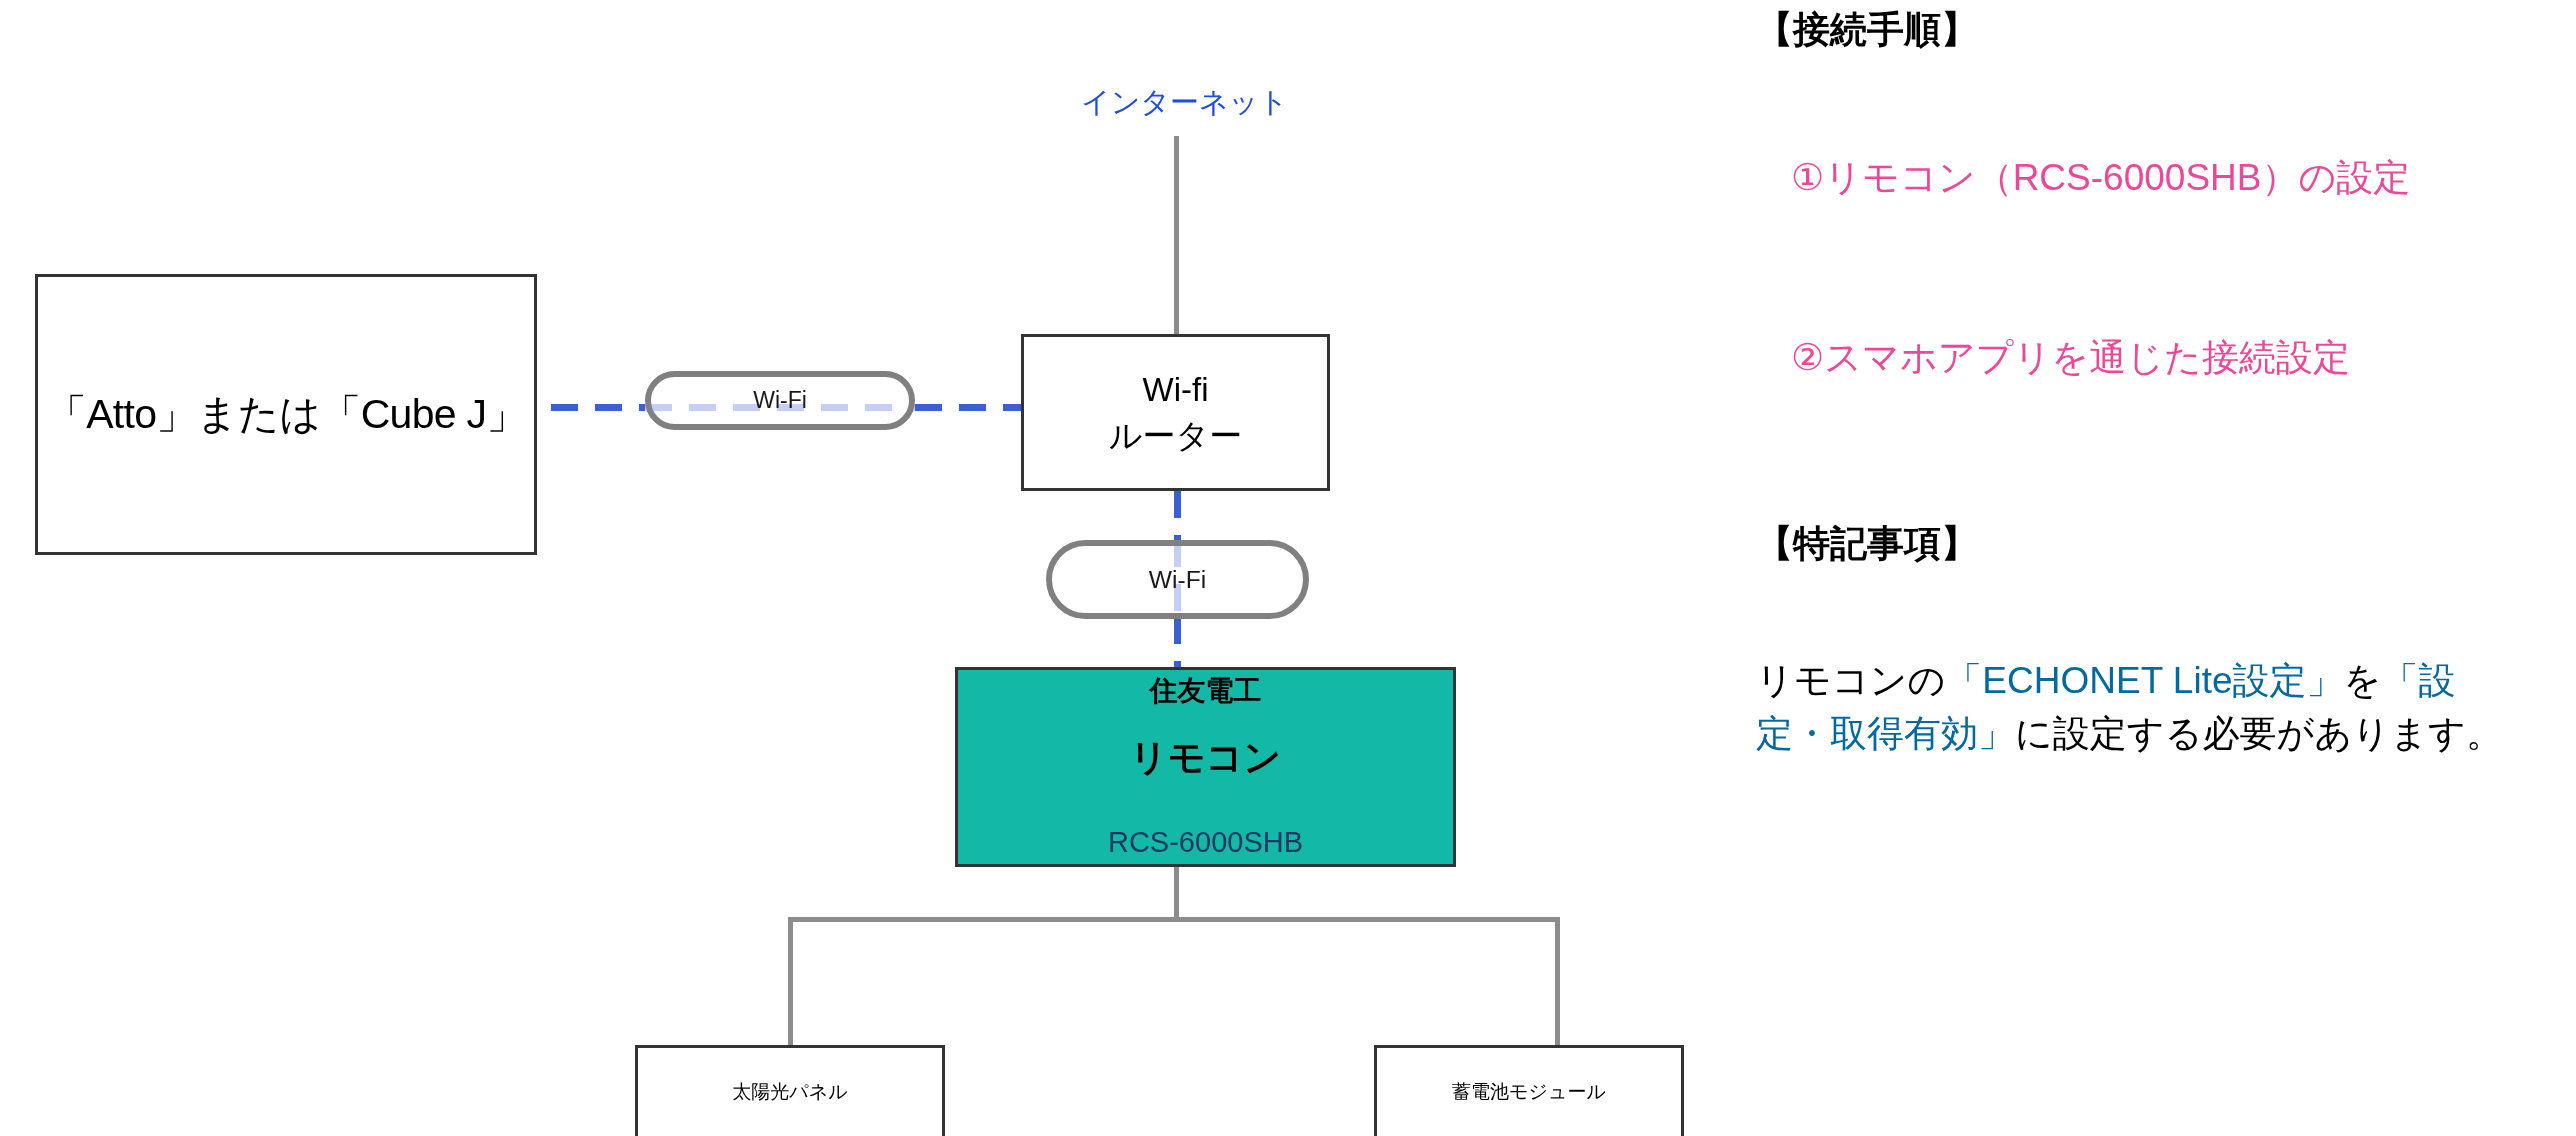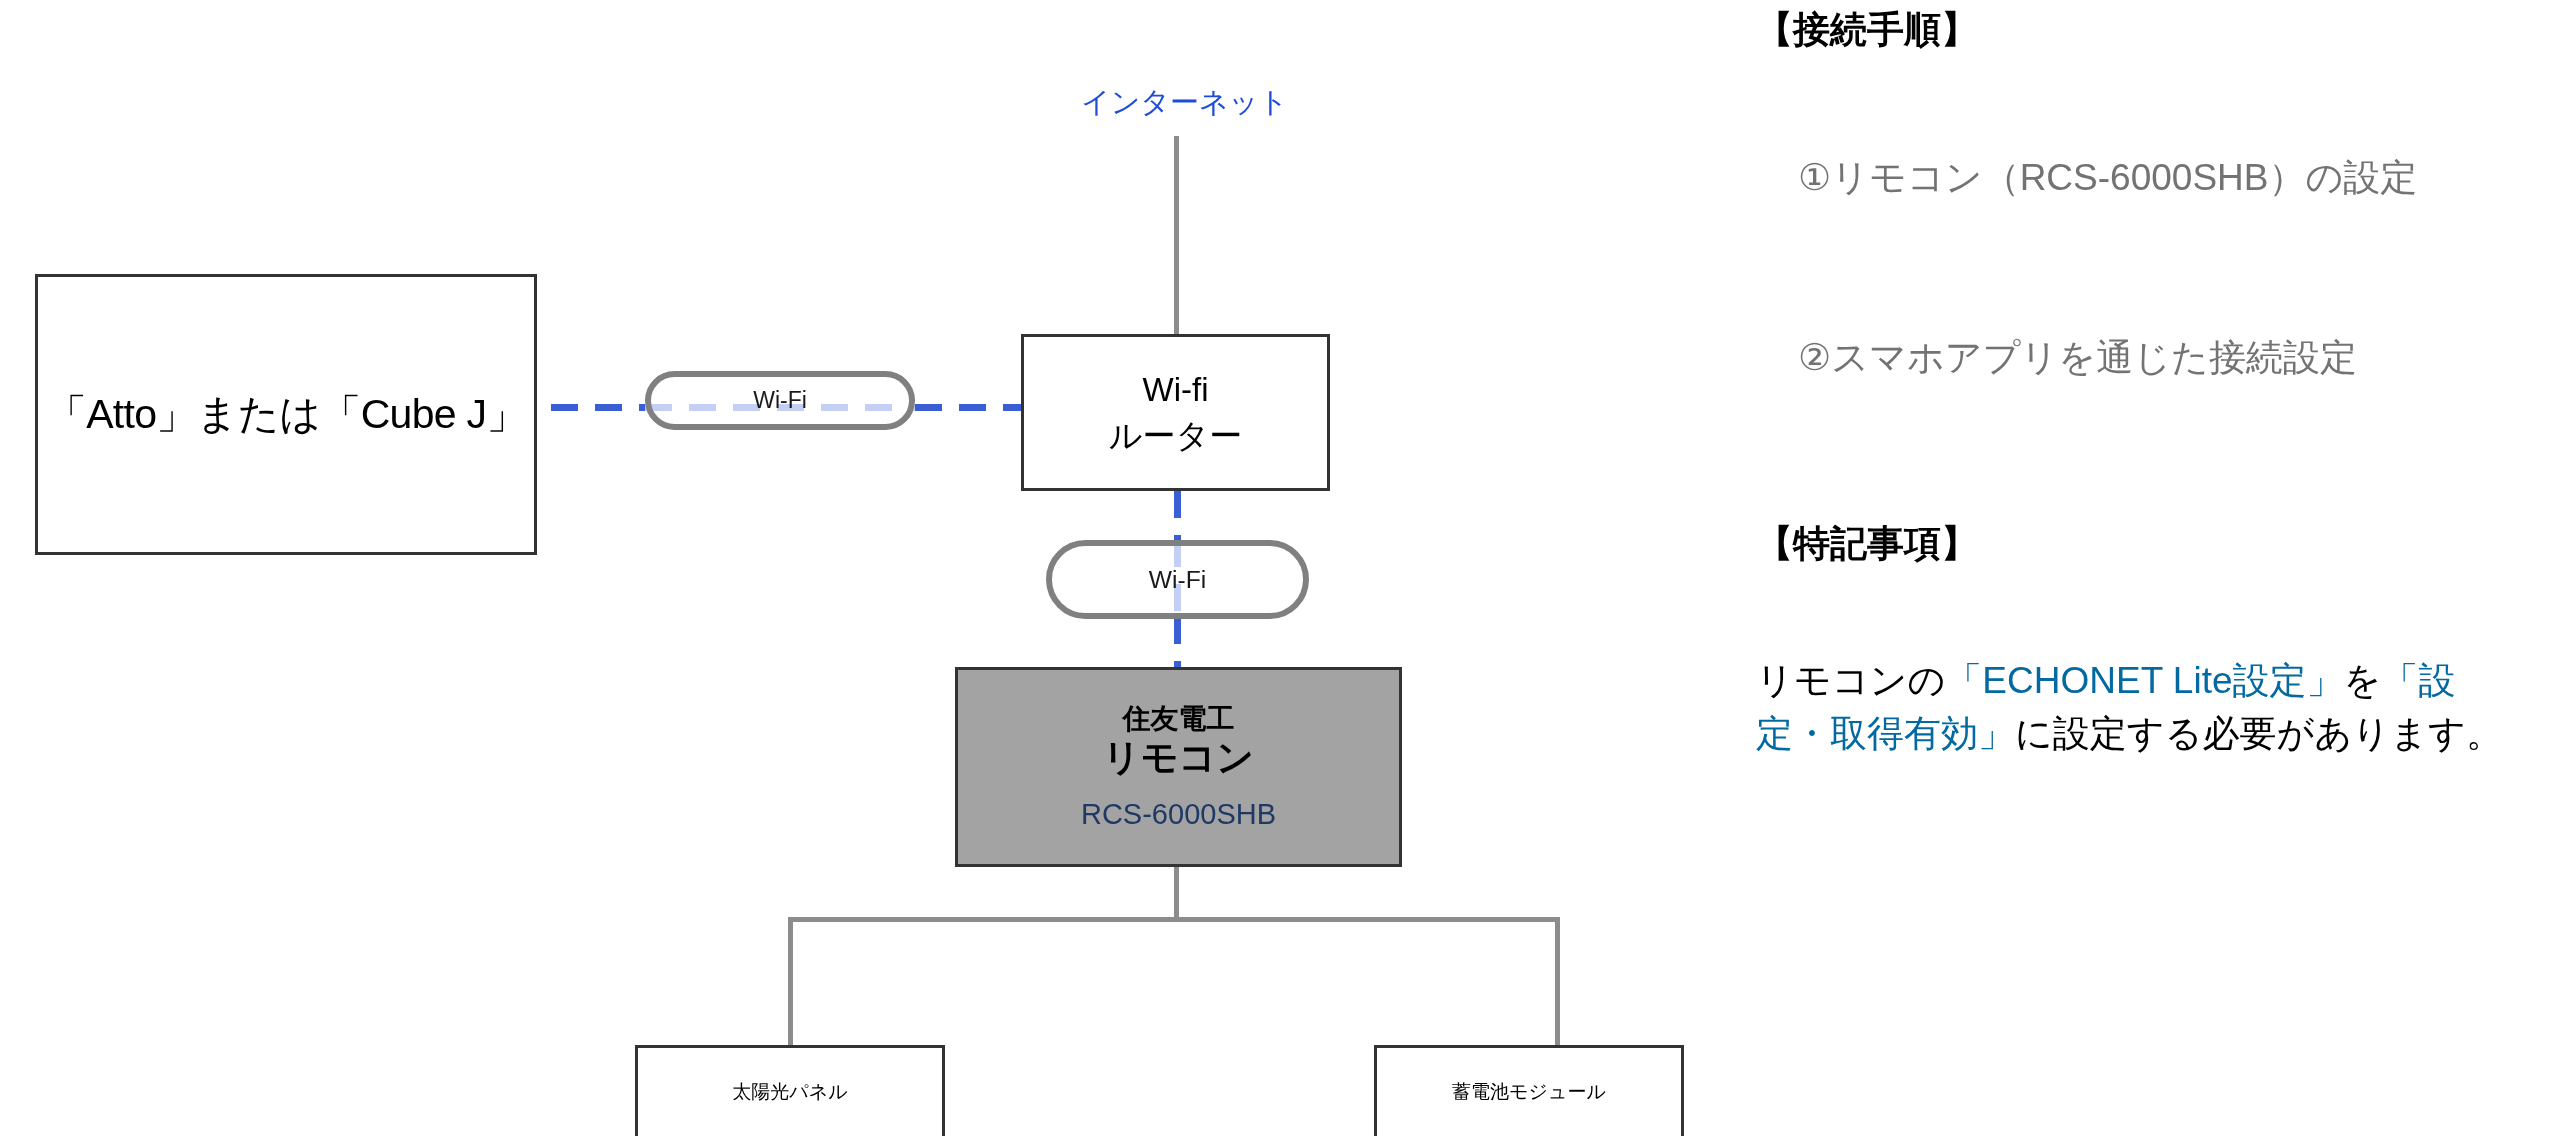--- a/index.html
+++ b/index.html
@@ -46,23 +46,24 @@
     left:1021px; top:334px; width:309px; height:157px;
     padding:4px 0;
   }
   #box-router .rt-line{
     font-size:33px;
     line-height:1.38;
   }
 
   
   #box-remote{
-    left:955px; top:667px; width:447px; height:200px;
-    background:#a3a3a3;
+    left:955px; top:667px; width:501px; height:200px;
+    background:#14b8a6;
     justify-content:center;
+    gap:28px;
   }
   #box-remote .rm-maker{
     font-size:28px;
     font-weight:bold;
     line-height:1.15;
     margin-bottom:1.3px;
   }
   #box-remote .rm-name{
     font-size:37px;
     font-weight:bold;
@@ -163,22 +164,21 @@
     position:absolute;
     font-size:37px;
     font-weight:600;
     white-space:nowrap;
     color:#000;
   }
   .note-item{
     position:absolute;
     font-size:37px;
     white-space:nowrap;
-    color:#737373;
-    margin-left:7px;
+    color:#ec4899;
   }
   #note-h1{ left:0px;  top:5.3px; }
   #note-i1{ left:35px; top:153px; }
   #note-i2{ left:35px; top:333px; }
   #note-h2{ left:0px;  top:519px; }
   #note-para{
     position:absolute;
     left:0px; top:655px;
     width:772px;
     font-size:37px;

